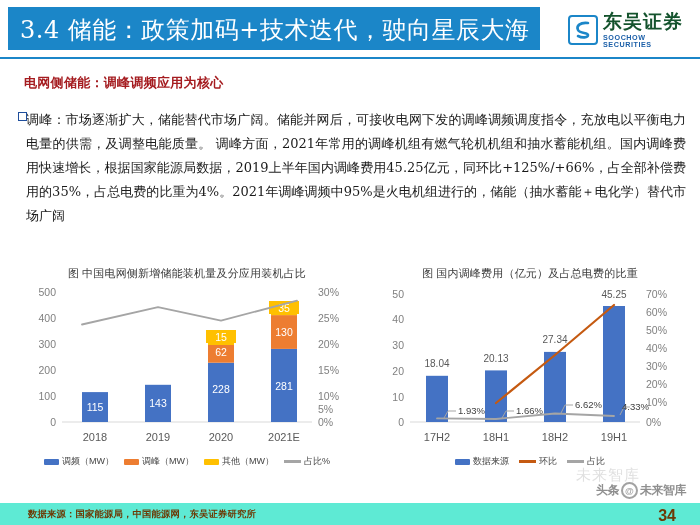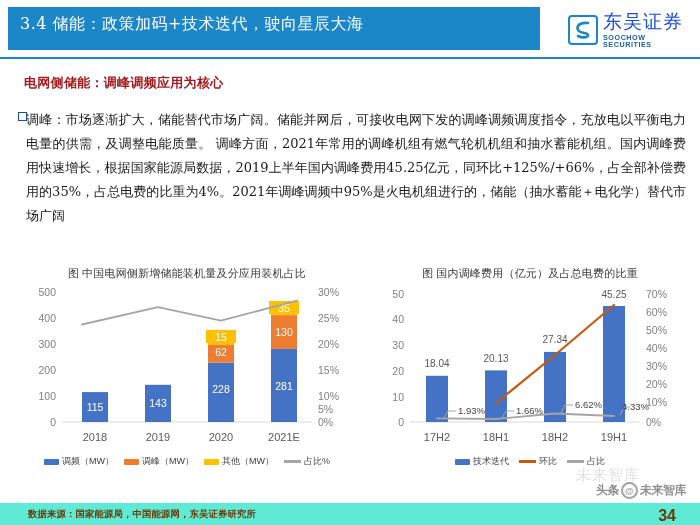--- a/index.html
+++ b/index.html
@@ -15,40 +15,40 @@
   .header {
     position:absolute; left:0; top:0; width:700px; height:62px;
   }
   .header-bar {
     position:absolute; left:8px; top:7px; width:532px; height:43px;
     background:#1b86c8;
   }
   .header-title {
     position:absolute; left:20px; top:14px;
     font-family:"DejaVu Serif","Liberation Serif", serif;
-    font-size:16px; color:#ffffff; letter-spacing:0.5px;
+    font-size:24px; color:#ffffff; letter-spacing:0.5px;
     white-space:nowrap;
   }
   .header-rule {
     position:absolute; left:0; top:57px; width:700px; height:2px;
     background:#1b86c8;
   }
   .logo {
     position:absolute; left:568px; top:10px; width:124px; height:40px;
     display:flex; align-items:center; gap:5px;
   }
   .logo-mark {
     width:30px; height:30px; border:2.5px solid #1b86c8; border-radius:4px;
     position:relative; flex:0 0 auto; background:#fff;
   }
   .logo-mark svg { position:absolute; left:2px; top:2px; }
   .logo-text { display:flex; flex-direction:column; line-height:1; }
   .logo-cn {
     font-family:"DejaVu Serif","Liberation Serif",serif;
-    font-size:19px; font-weight:normal; color:#1d4ed8; letter-spacing:1px;
+    font-size:19px; font-weight:bold; color:#14532d; letter-spacing:1px;
   }
   .logo-en {
     font-size:7.2px; color:#1b5fa8; letter-spacing:0.55px; margin-top:3px;
     font-weight:bold;
   }
 
   
   .section-head {
     position:absolute; left:24px; top:74px;
     font-family:"DejaVu Serif","Liberation Serif", serif;
@@ -283,21 +283,21 @@
 
       <text class="cat-txt" x="63" y="158" text-anchor="middle">17H2</text>
       <text class="cat-txt" x="122" y="158" text-anchor="middle">18H1</text>
       <text class="cat-txt" x="181" y="158" text-anchor="middle">18H2</text>
       <text class="cat-txt" x="240" y="158" text-anchor="middle">19H1</text>
     </svg>
   </div>
   <div class="chart-legend">
     <span class="legend-item">
       <i class="legend-swatch" style="background:#4472c4"></i>
-      <span class="legend-label">技术迭代</span>
+      <span class="legend-label">数据来源</span>
     </span>
     <span class="legend-item">
       <i class="legend-line" style="background:#c55a11"></i>
       <span class="legend-label">环比</span>
     </span>
     <span class="legend-item">
       <i class="legend-line" style="background:#a5a5a5"></i>
       <span class="legend-label">占比</span>
     </span>
   </div>

